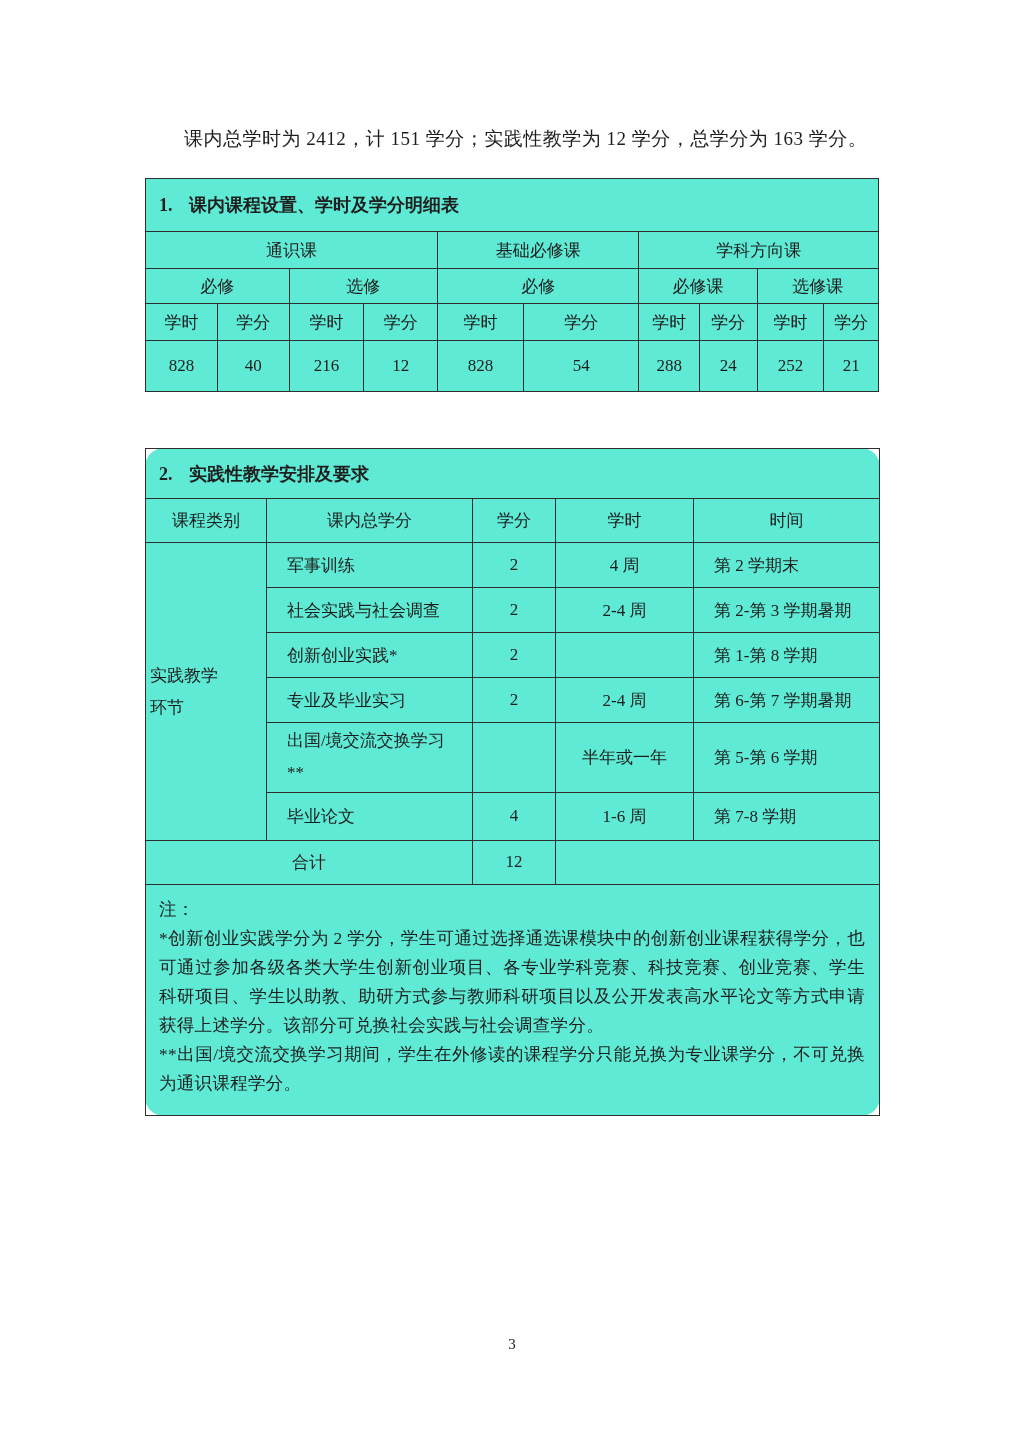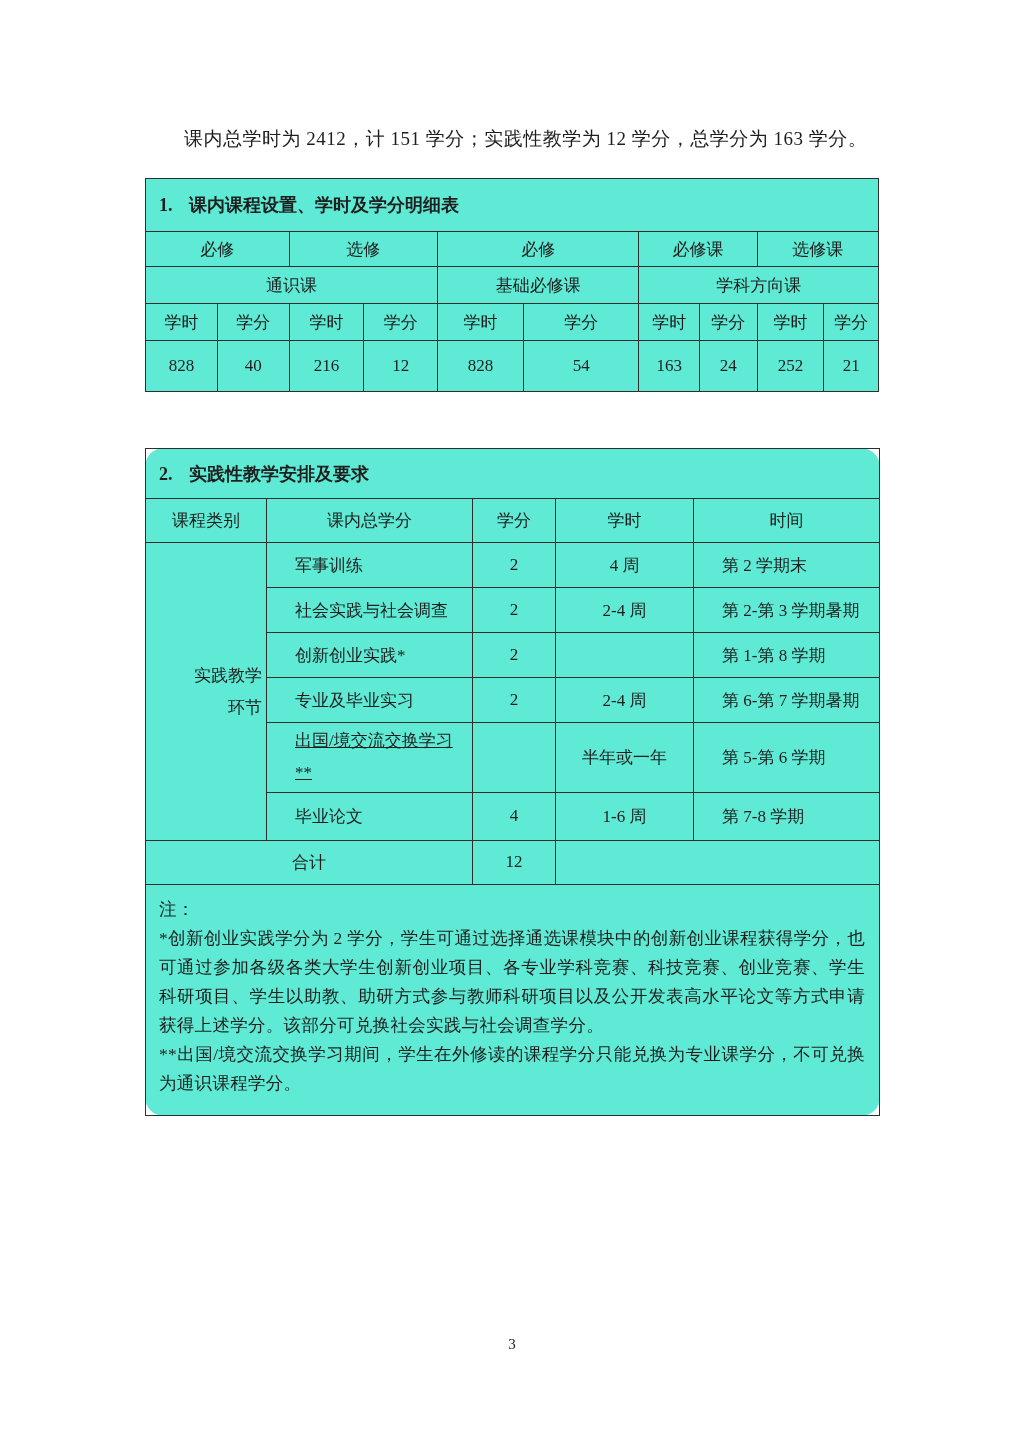--- a/index.html
+++ b/index.html
@@ -38,27 +38,27 @@
   }
   .t1 { top: 178px; width: 734px; }
   .t2 { top: 448px; width: 734px; border-radius: 19px; }
   .title-cell {
     text-align: left;
     font-weight: bold;
     font-size: 18px;
     padding-left: 13px;
   }
   .title-cell .num { display: inline-block; min-width: 30px; }
-  .left-cell { text-align: left; padding-left: 28px; }
-  .pre-wrap { white-space: pre-line; line-height: 1.9; text-decoration: underline; }
+  .left-cell { text-align: left; padding-left: 20px; }
+  .pre-wrap { white-space: pre-line; line-height: 1.9; }
   .category-cell { vertical-align: middle; }
   .category-inner {
     display: flex;
     flex-direction: column;
-    align-items: flex-end;
+    align-items: flex-start;
     gap: 9px;
   }
   .notes-cell {
     text-align: left;
     vertical-align: top;
     padding: 10px 14px 10px 13px;
   }
   .notes-cell p {
     font-size: 17.5px;
     line-height: 29px;
@@ -93,52 +93,52 @@
         <col style="width:57px">
       <col style="width:66px">
         <col style="width:54px">
     </colgroup>
     <tbody>
         <tr style="height:53px">
       <td colspan="10" class="title-cell">
         <span class="num">1.</span><span>课内课程设置、学时及学分明细表</span>
       </td>
     </tr>
+    <tr style="height:37px">
+      <td colspan="4">通识课</td>
+      <td colspan="2">基础必修课</td>
+      <td colspan="4">学科方向课</td>
+    </tr>
     <tr style="height:35px">
       <td colspan="2">必修</td>
       <td colspan="2">选修</td>
       <td colspan="2">必修</td>
       <td colspan="2">必修课</td>
       <td colspan="2">选修课</td>
-    </tr>
-    <tr style="height:37px">
-      <td colspan="4">通识课</td>
-      <td colspan="2">基础必修课</td>
-      <td colspan="4">学科方向课</td>
     </tr>
     <tr style="height:37px">
       <td>学时</td>
       <td>学分</td>
       <td>学时</td>
       <td>学分</td>
       <td>学时</td>
       <td>学分</td>
       <td>学时</td>
       <td>学分</td>
       <td>学时</td>
       <td>学分</td>
     </tr>
     <tr style="height:51px">
       <td>828</td>
       <td>40</td>
       <td>216</td>
       <td>12</td>
       <td>828</td>
       <td>54</td>
-      <td>163</td>
+      <td>288</td>
       <td>24</td>
       <td>252</td>
       <td>21</td>
     </tr>
   </tbody>
     </table>
 
   <table class="t2">
     <colgroup>
       <col style="width:121px">

